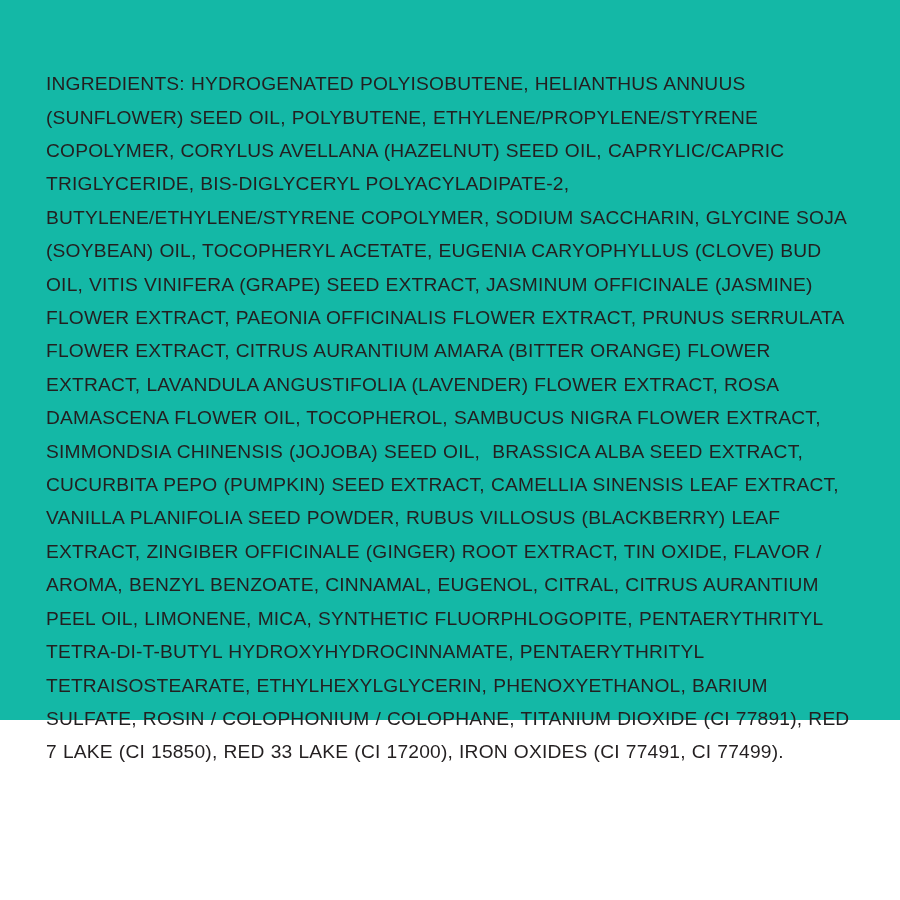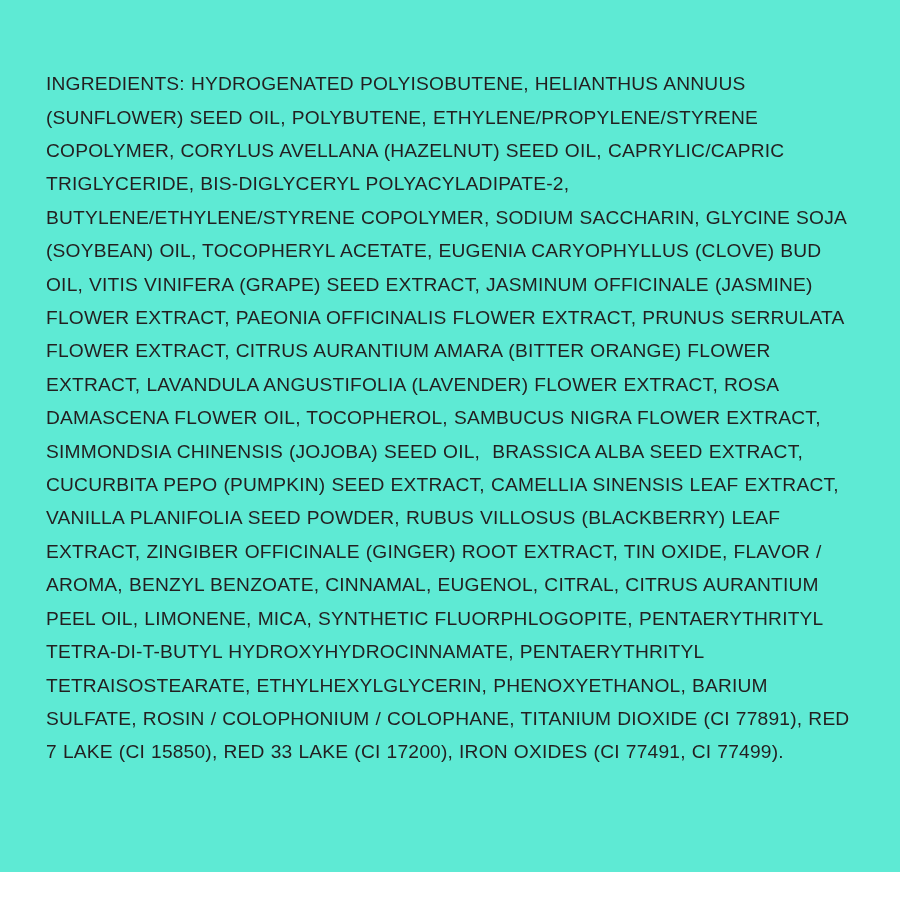--- a/index.html
+++ b/index.html
@@ -9,22 +9,22 @@
   body {
     width: 900px;
     height: 900px;
     background: #ffffff;
     font-family: "Liberation Sans", sans-serif;
     overflow: hidden;
   }
   .page {
     box-sizing: border-box;
     width: 900px;
-    height: 872px;
-    background: #5eead4;
+    height: 720px;
+    background: #14b8a6;
     padding: 48px 46px 4px 46px;
   }
   .ingredients-text {
     color: #231f20;
     font-size: 19.2px;
     line-height: 33.4px;
     letter-spacing: 0.2px;
     text-align: left;
     white-space: pre-wrap;
     word-spacing: 0.5px;

